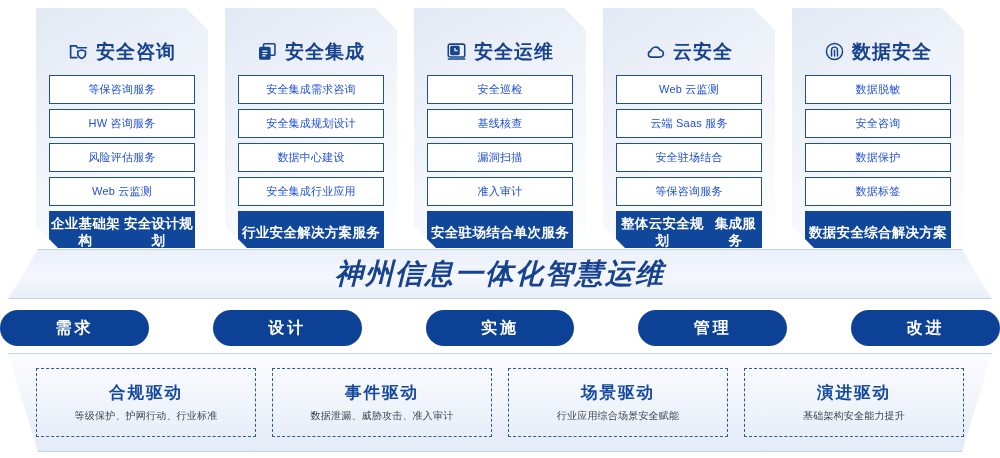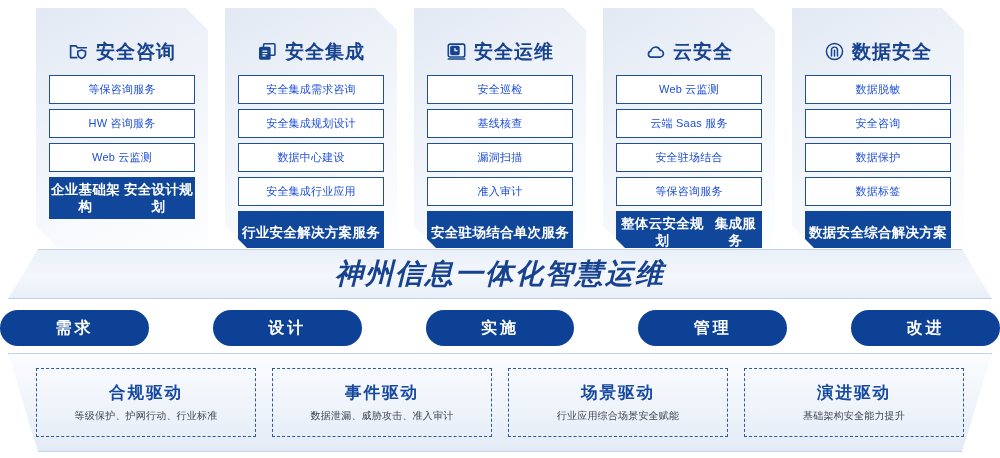--- a/index.html
+++ b/index.html
@@ -205,20 +205,21 @@
           <svg class="icon" viewBox="0 0 24 24" fill="none" stroke="#16458f" stroke-width="1.9" stroke-linecap="round" stroke-linejoin="round">
             <path d="M3 5.5h6.2l1.6 2.2H21"></path>
             <path d="M3 5.5V19h7"></path>
             <path d="M15.6 10.2l4.4 1.6v3.4c0 2.3-2.1 3.9-4.4 4.8-2.3-.9-4.4-2.5-4.4-4.8v-3.4z" fill="none"></path>
           </svg>
         </span>
         <span class="col-title">安全咨询</span>
       </div>
       <div class="item">等保咨询服务</div>
       <div class="item">HW 咨询服务</div>
+      <div class="item">风险评估服务</div>
       <div class="item">Web 云监测</div>
       <div class="item-solid">
         <span>企业基础架构</span>
         <br>
         <span>安全设计规划</span>
       </div>
     </div>
     <div class="col-card">
       <div class="col-head">
         <span>

